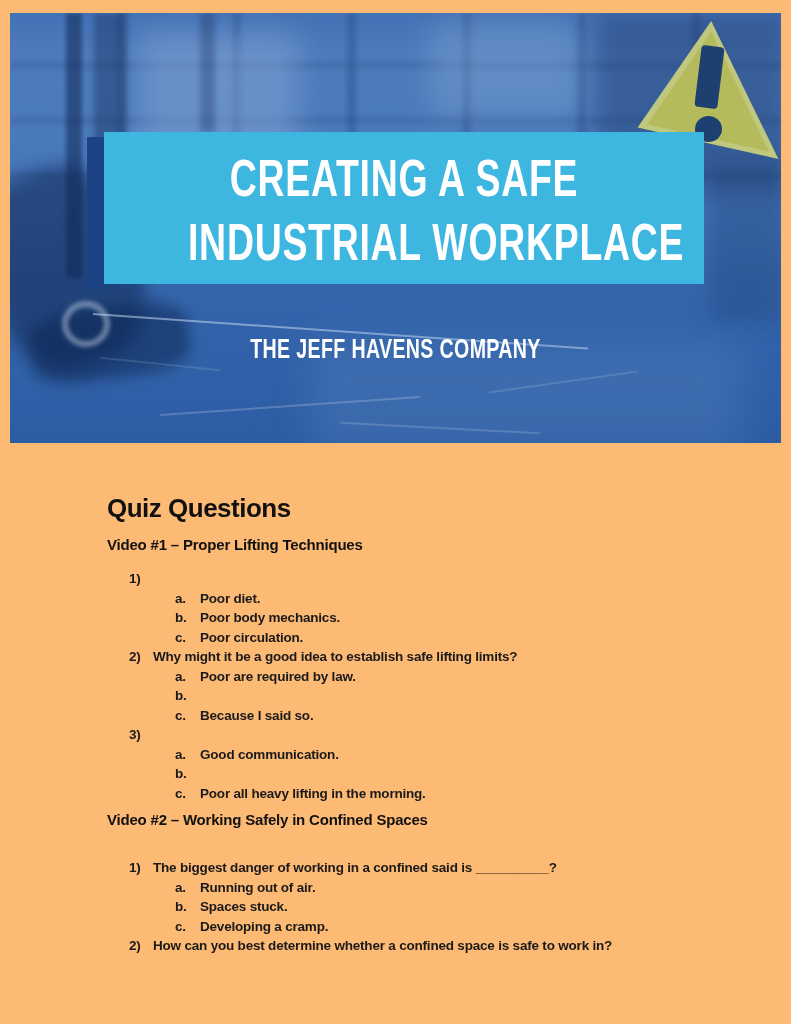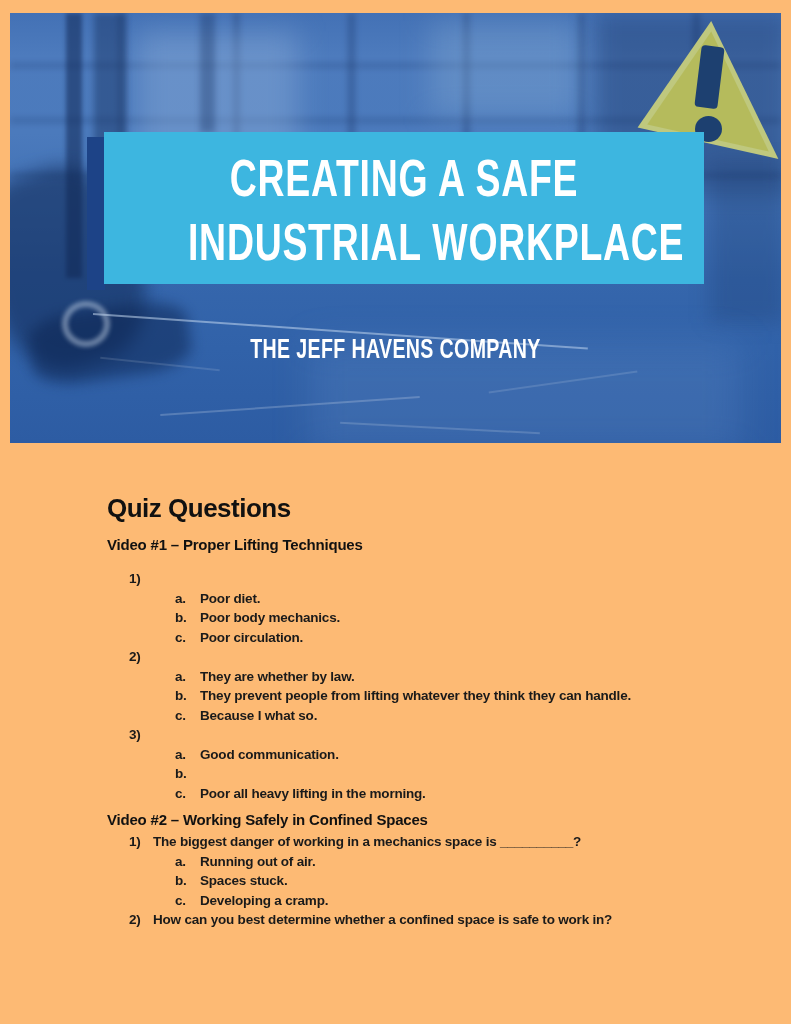--- a/index.html
+++ b/index.html
@@ -84,21 +84,21 @@
   .company-line { position:absolute; left:0; top:320px; width:100%; z-index:4;
     text-align:center; color:#ffffff; font-weight:700; font-size:28px; line-height:32px;
     letter-spacing:.5px; transform:scaleX(.70); transform-origin:50% 50%; white-space:nowrap; }
 
   
   .doc { position:absolute; left:107px; top:494px; width:630px; }
   .quiz-heading { font-size:26px; line-height:28px; font-weight:700; letter-spacing:-.5px;
     margin-bottom:14px; color:#111; }
   .section-heading { font-size:15px; line-height:17px; font-weight:700; letter-spacing:-.2px;
     margin-bottom:16px; color:#111; }
-  .section-heading.second { margin-top:8px; margin-bottom:4px; }
+  .section-heading.second { margin-top:8px; margin-bottom:30px; }
   .q-row { display:flex; margin-left:22px; font-size:13.5px; line-height:19.5px;
     font-weight:600; letter-spacing:-.2px; }
   .q-num { width:24px; flex:none; }
   .opt-row { display:flex; margin-left:68px; font-size:13.5px; line-height:19.5px;
     font-weight:600; letter-spacing:-.2px; }
   .opt-letter { width:25px; flex:none; }
 </style>
 </head>
 <body>
 
@@ -155,32 +155,32 @@
       <span class="opt-letter">b.</span>
       <span>Poor body mechanics.</span>
     </div>
     <div class="opt-row">
       <span class="opt-letter">c.</span>
       <span>Poor circulation.</span>
     </div>
 
     <div class="q-row">
       <span class="q-num">2)</span>
-    </div>
-    <div class="opt-row">
-      <span class="opt-letter">a.</span>
-      <span>They are whether by law.</span>
-    </div>
-    <div class="opt-row">
-      <span class="opt-letter">b.</span>
-      <span>They prevent people from lifting whatever they think they can handle.</span>
-    </div>
-    <div class="opt-row">
-      <span class="opt-letter">c.</span>
-      <span>Because I what so.</span>
+      <span class="q-text">Why might it be a good idea to establish safe lifting limits?</span>
+    </div>
+    <div class="opt-row">
+      <span class="opt-letter">a.</span>
+      <span>Poor are required by law.</span>
+    </div>
+    <div class="opt-row">
+      <span class="opt-letter">b.</span>
+    </div>
+    <div class="opt-row">
+      <span class="opt-letter">c.</span>
+      <span>Because I said so.</span>
     </div>
 
     <div class="q-row">
       <span class="q-num">3)</span>
     </div>
     <div class="opt-row">
       <span class="opt-letter">a.</span>
       <span>Good communication.</span>
     </div>
     <div class="opt-row">
@@ -188,21 +188,21 @@
     </div>
     <div class="opt-row">
       <span class="opt-letter">c.</span>
       <span>Poor all heavy lifting in the morning.</span>
     </div>
 
     <div class="section-heading second">Video #2 – Working Safely in Confined Spaces</div>
 
     <div class="q-row">
       <span class="q-num">1)</span>
-      <span class="q-text">The biggest danger of working in a mechanics space is __________?</span>
+      <span class="q-text">The biggest danger of working in a confined said is __________?</span>
     </div>
     <div class="opt-row">
       <span class="opt-letter">a.</span>
       <span>Running out of air.</span>
     </div>
     <div class="opt-row">
       <span class="opt-letter">b.</span>
       <span>Spaces stuck.</span>
     </div>
     <div class="opt-row">

